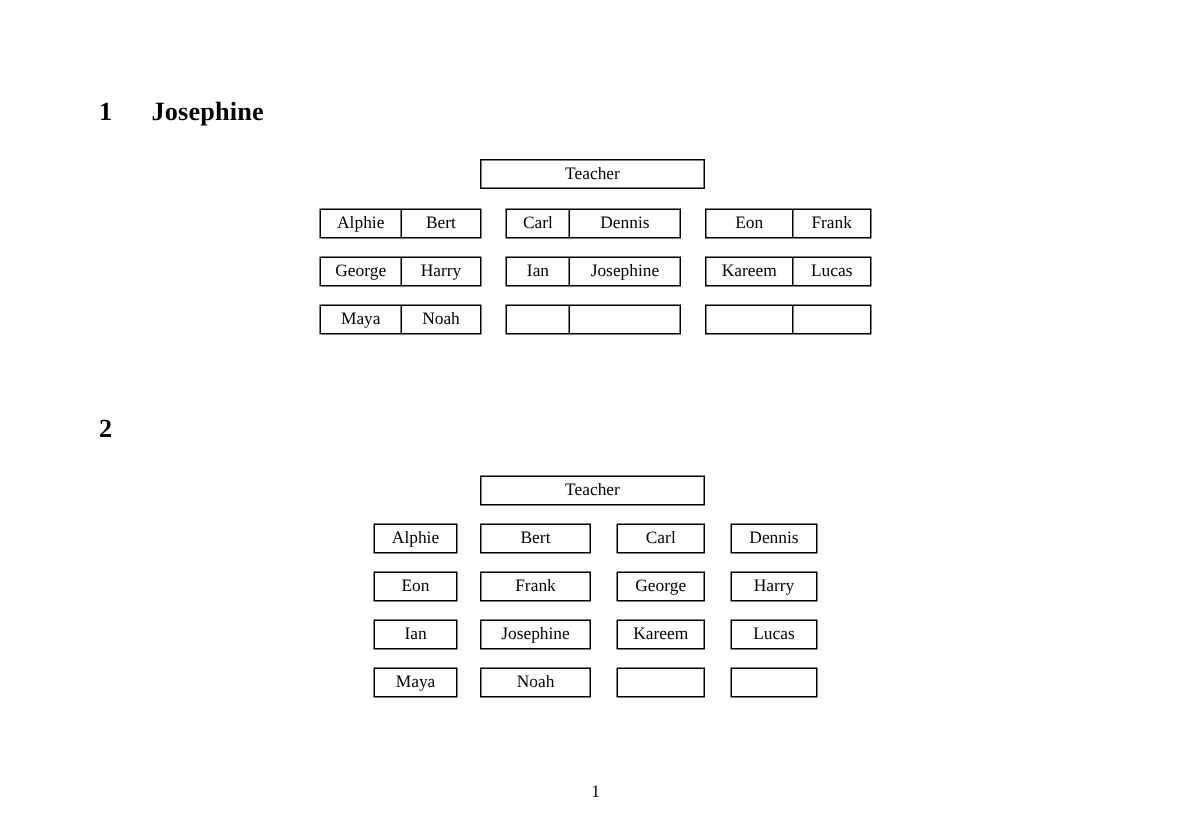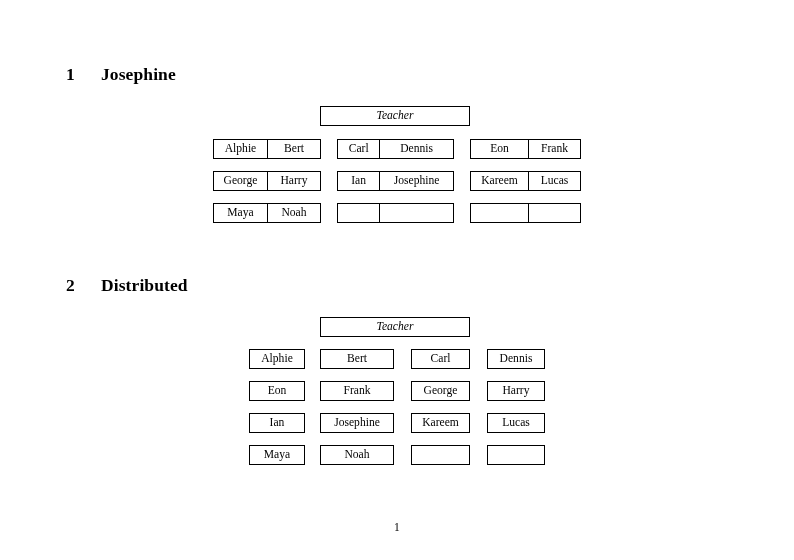--- a/index.html
+++ b/index.html
@@ -70,21 +70,20 @@
     line-height: 1;
     white-space: nowrap;
     overflow: hidden;
   }
   .grp .cell + .cell {
     border-left: 1px solid #000000;
   }
 
   .teacher-box {
     height: 20px;
-    font-style: italic;
   }
 
   .page-number {
     position: absolute;
     width: 100%;
     text-align: center;
     font-size: 11.6px;
   }
 </style>
 </head>
@@ -130,21 +129,20 @@
   <div class="grp" style="left:470px; top:171px; width:111px;">
     <span class="cell" style="width:58px;">Kareem</span>
     <span class="cell" style="width:53px;">Lucas</span>
   </div>
   <div class="grp" style="left:470px; top:203px; width:111px;">
     <span class="cell" style="width:58px;"></span>
     <span class="cell" style="width:53px;"></span>
   </div>
 
   <div class="section-number" style="left:66px; top:275px;">2</div>
-  <div class="section-heading" style="left:101px; top:275px;">Distributed</div>
 
   <div class="tbox teacher-box" style="left:320px; top:317px; width:150px;">Teacher</div>
 
   <div class="tbox" style="left:249px; top:349px; width:56px; height:20px;">Alphie</div>
   <div class="tbox" style="left:320px; top:349px; width:74px; height:20px;">Bert</div>
   <div class="tbox" style="left:411px; top:349px; width:59px; height:20px;">Carl</div>
   <div class="tbox" style="left:487px; top:349px; width:58px; height:20px;">Dennis</div>
 
   <div class="tbox" style="left:249px; top:381px; width:56px; height:20px;">Eon</div>
   <div class="tbox" style="left:320px; top:381px; width:74px; height:20px;">Frank</div>

